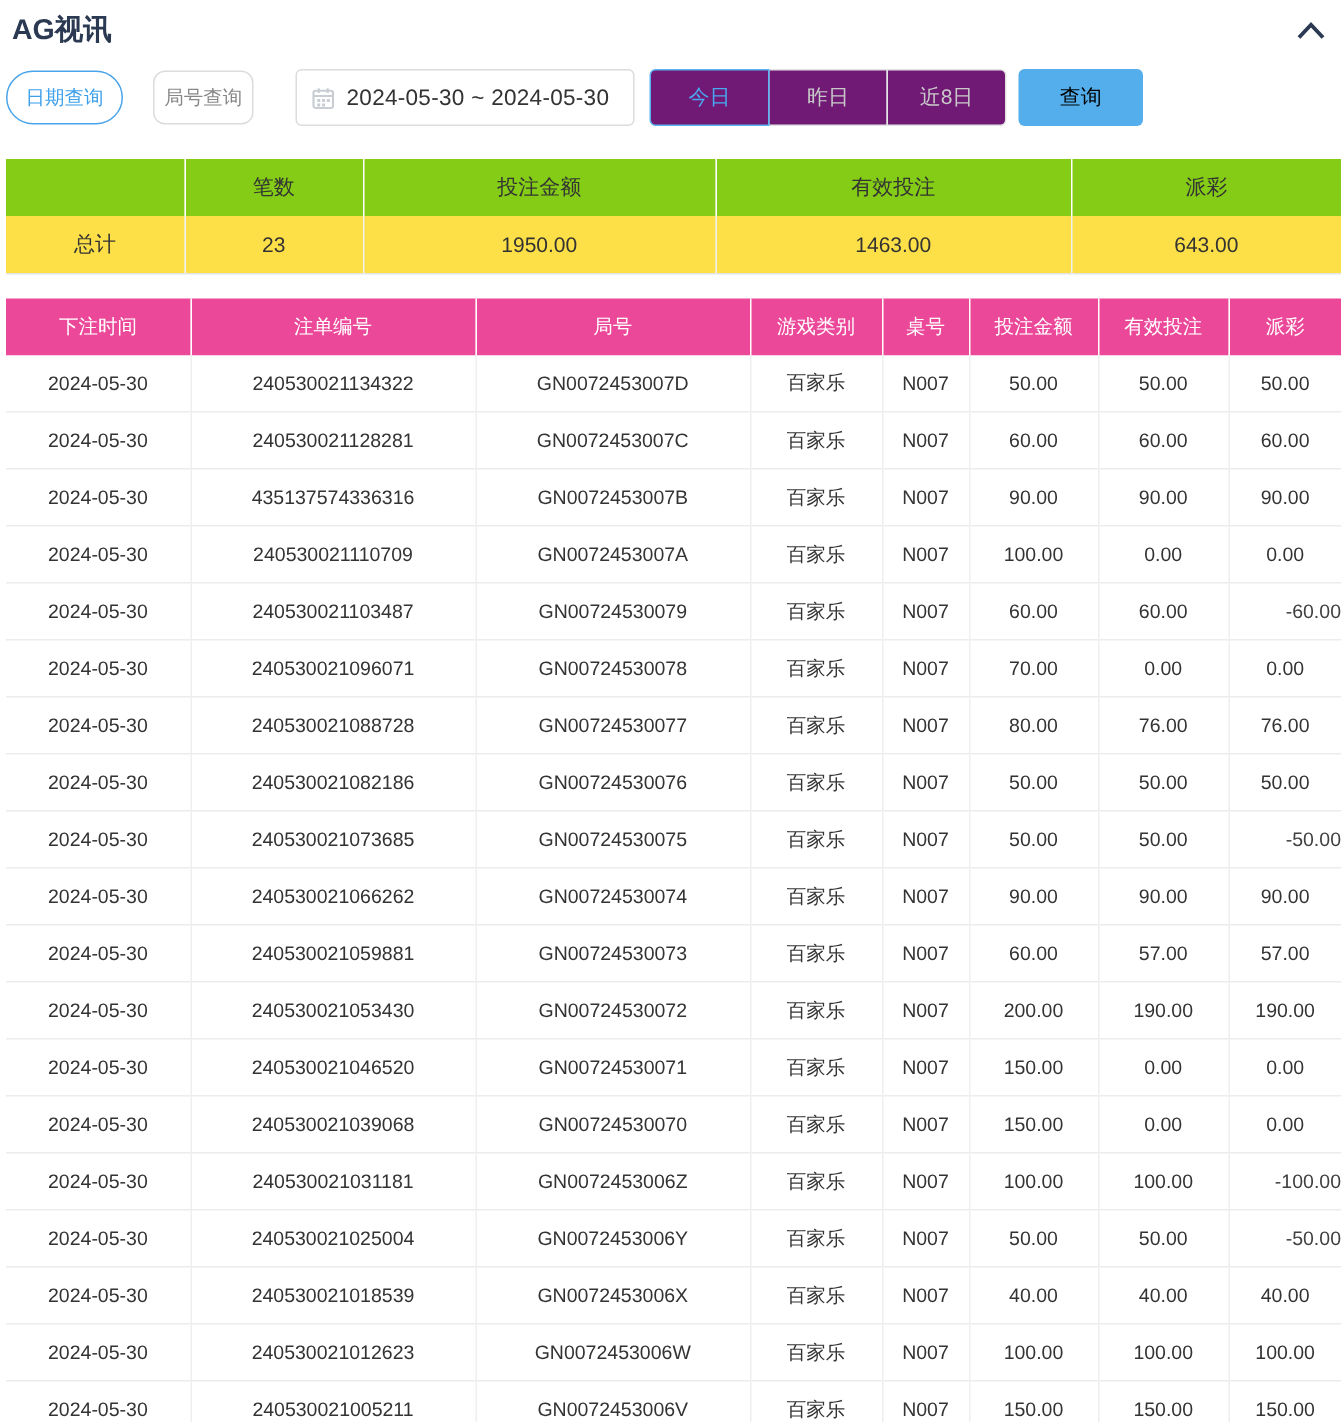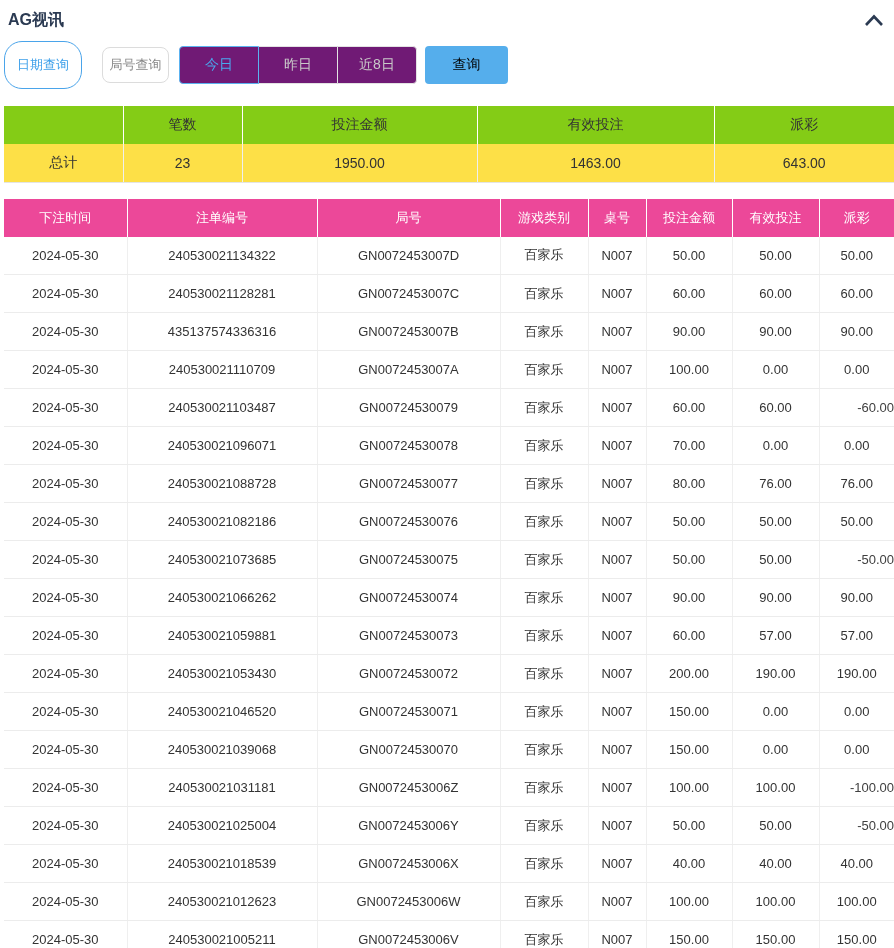--- a/index.html
+++ b/index.html
@@ -1,27 +1,27 @@
 <!DOCTYPE html>
 <html><head>
 <meta charset="utf-8">
 <style>
   * { margin:0; padding:0; box-sizing:border-box; }
   html,body { width:894px; height:948px; overflow:hidden; background:#fff;
     font-family:"Liberation Sans","DejaVu Sans",sans-serif; color:#333; }
 
   .panel-header { display:flex; align-items:center; justify-content:space-between;
     padding:8px 10px 0 8px; height:32px; }
-  .panel-title { font-size:16px; font-weight:bold; color:#2b3a52; }
+  .panel-title { font-size:19px; font-weight:bold; color:#2b3a52; }
   .collapse-btn { cursor:pointer; display:flex; align-items:center; }
 
   .filters { display:flex; align-items:center; height:38px; margin:14px 0 0 4px; position:relative; }
   .pill { display:flex; align-items:center; justify-content:center; font-size:13px;
     background:#fff; cursor:pointer; }
-  .pill-date { width:78px; height:48px; border:1px solid #4aa4ea; color:#3ea0ea;
+  .pill-date { width:78px; height:36px; border:1px solid #4aa4ea; color:#3ea0ea;
     border-radius:18px; margin-left:0; }
   .pill-round { width:67px; height:36px; border:1px solid #dcdcdc; color:#888;
     border-radius:8px; margin-left:20px; }
 
   .date-input { display:flex; align-items:center; width:226px; height:38px;
     border:1px solid #dcdcdc; border-radius:4px; margin-left:28px; padding:0 10px;
     cursor:pointer; background:#fff; }
   .date-input .cal { margin-right:8px; display:flex; }
   .date-text { font-size:15px; color:#333; letter-spacing:0.2px; }
 
@@ -67,20 +67,36 @@
         <polyline points="2,11 10,2.5 18,11" fill="none" stroke="#2b3a52" stroke-width="2.6"></polyline>
       </svg>
     </span>
   </span>
 </div>
 
 <div class="filters">
   <div class="pill pill-date">日期查询</div>
   <div class="pill pill-round">局号查询</div>
 
+  <div class="date-input">
+    <span class="cal">
+      <svg width="15" height="15" viewBox="0 0 15 15">
+        <rect x="1" y="2.5" width="13" height="11.5" rx="1.5" fill="none" stroke="#c8cdd4" stroke-width="1.4"></rect>
+        <line x1="1" y1="6" x2="14" y2="6" stroke="#c8cdd4" stroke-width="1.4"></line>
+        <line x1="4.5" y1="0.8" x2="4.5" y2="4" stroke="#c8cdd4" stroke-width="1.4"></line>
+        <line x1="10.5" y1="0.8" x2="10.5" y2="4" stroke="#c8cdd4" stroke-width="1.4"></line>
+        <rect x="3.5" y="8" width="2" height="2" fill="#c8cdd4"></rect>
+        <rect x="6.7" y="8" width="2" height="2" fill="#c8cdd4"></rect>
+        <rect x="9.9" y="8" width="2" height="2" fill="#c8cdd4"></rect>
+        <rect x="3.5" y="11" width="2" height="2" fill="#c8cdd4"></rect>
+        <rect x="6.7" y="11" width="2" height="2" fill="#c8cdd4"></rect>
+      </svg>
+    </span>
+    <span class="date-text">2024-05-30 ~ 2024-05-30</span>
+  </div>
 
   <div class="quick-group">
     <div class="quick-btn active">今日</div>
     <div class="quick-btn">昨日</div>
     <div class="quick-btn">近8日</div>
   </div>
 
   <button class="query-btn">查询</button>
 </div>
 

